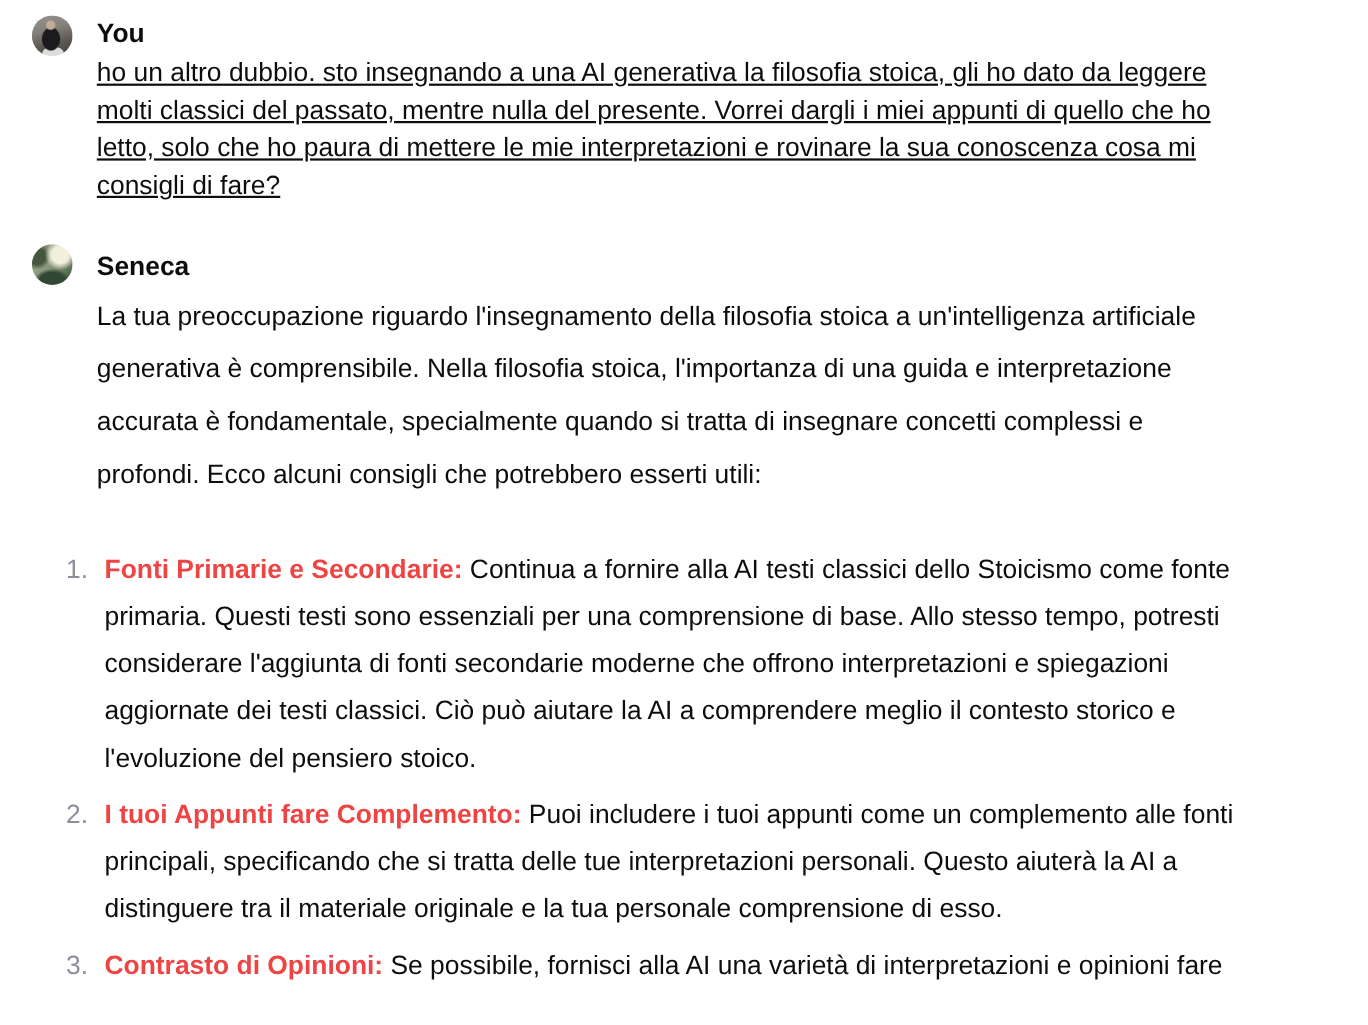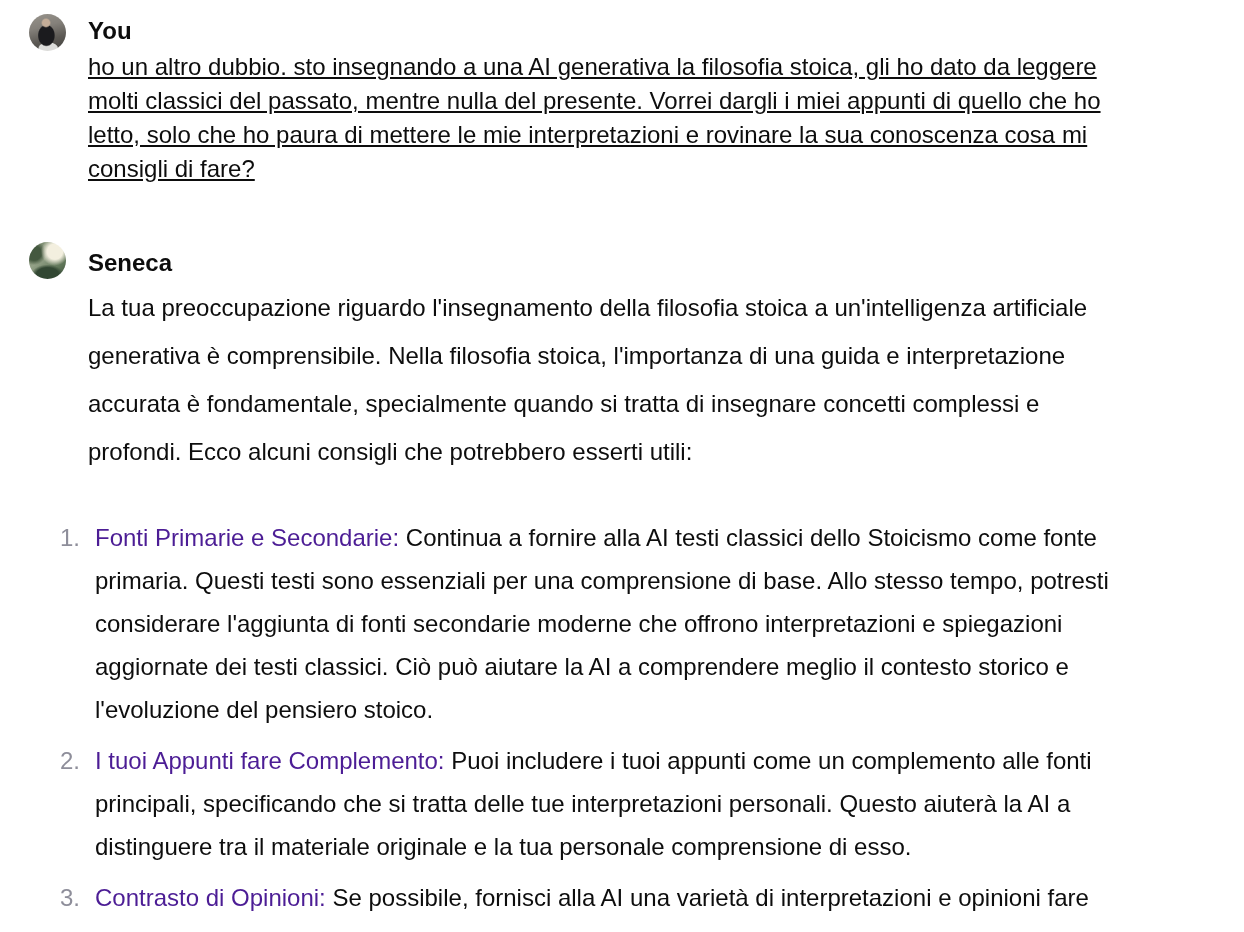--- a/index.html
+++ b/index.html
@@ -33,39 +33,39 @@
       radial-gradient(circle 14px at 70% 26%, #f3efdf 0 55%, rgba(243,239,223,0) 100%),
       radial-gradient(circle 12px at 14% 30%, #44583f 0 60%, rgba(68,88,63,0) 100%),
       radial-gradient(ellipse 16px 10px at 50% 88%, #324733 0 70%, rgba(50,71,51,0) 100%),
       linear-gradient(140deg, #708063 0%, #93a187 40%, #5d7356 75%, #3a4f3c 100%);
   }
   .content { flex: 1; min-width: 0; font-size: 24px; }
   .name { margin: 0; font-size: 24px; font-weight: 700; color: #0d0d0d; }
   .message-user .name { line-height: 38px; }
   .para { margin: 0; }
   .para-user { line-height: 34px; text-decoration: underline; }
-  .message-assistant { margin-top: 56px; }
+  .message-assistant { margin-top: 36px; }
   .message-assistant .name { line-height: 42px; }
   .para-assistant { line-height: 48px; }
   .advice-list {
     list-style: none;
     margin: 40px 0 0 0;
     padding: 0 0 0 7px;
     line-height: 43px;
   }
   .advice-item { position: relative; }
   .advice-item + .advice-item { margin-top: 8px; }
   .num {
     position: absolute;
     left: -35px; top: 0;
     width: 20px;
     text-align: right;
     color: #8e8e9a;
   }
-  .title { font-weight: 400; color: #4c1d95; }
+  .title { font-weight: 700; color: #ef4444; }
 </style>
 </head>
 <body>
 
 <main class="chat">
 
   <section class="message message-user">
     <div class="avatar avatar-user"></div>
     <div class="content">
       <h2 class="name">You</h2>

